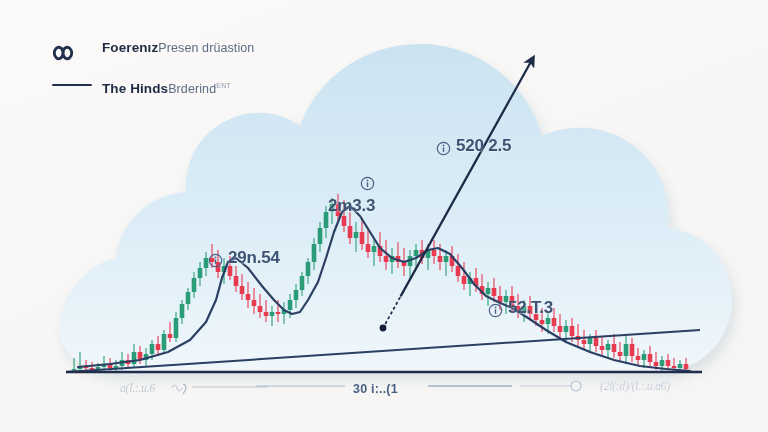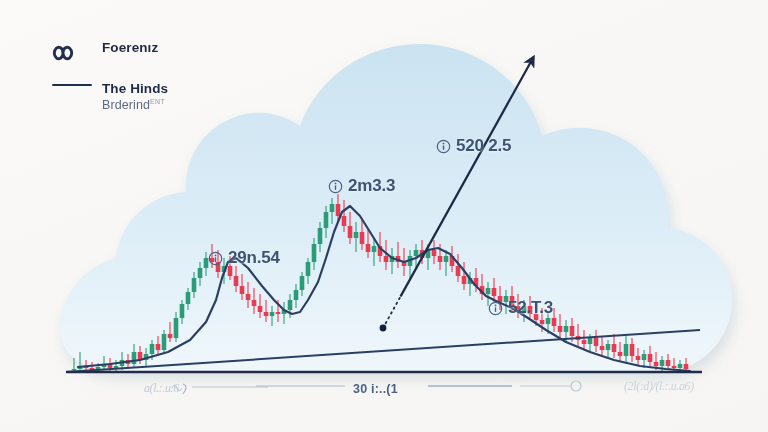--- a/index.html
+++ b/index.html
@@ -39,21 +39,21 @@
   .legend-mark {
     width: 46px;
     flex: 0 0 46px;
     display: flex;
     align-items: center;
     justify-content: flex-start;
     padding-top: 3px;
   }
   .legend-text {
     display: flex;
-    flex-direction: column;
+    flex-direction: row;
     line-height: 1.22;
     padding-left: 4px;
   }
   .legend-title {
     font-size: 13.5px;
     font-weight: bold;
     color: #1f2a44;
     letter-spacing: .1px;
   }
   .legend-sub {
@@ -71,21 +71,21 @@
   .legend-line {
     width: 40px;
     height: 2.4px;
     background: #22304e;
     border-radius: 2px;
   }
   
   .callout {
     position: absolute;
     display: flex;
-    align-items: center;
+    align-items: flex-end;
     gap: 5px;
     z-index: 35;
     white-space: nowrap;
   }
   .callout .ico {
     display: block;
     width: 15px;
     height: 15px;
     flex: 0 0 15px;
   }
@@ -117,21 +117,20 @@
   }
   .axis-scribble {
     position: absolute;
     font-size: 12px;
     color: #b9c3d2;
     font-family: "Liberation Serif", serif;
     font-style: italic;
     letter-spacing: -.4px;
     z-index: 21;
     opacity: .85;
-    margin-left: 24px;
   }
   .axis-scribble.left  { left: 120px; top: 381px; }
   .axis-scribble.right { left: 600px; top: 379px; color:#c3ccd9; }
 </style>
 </head>
 <body>
 
 <div id="stage">
 
   <svg class="cloud-layer" viewBox="0 0 768 432" xmlns="http://www.w3.org/2000/svg">
@@ -392,20 +391,21 @@
     <div class="legend-row">
       <div class="legend-mark">
         <svg width="42" height="20" viewBox="0 0 42 20" xmlns="http://www.w3.org/2000/svg">
           <path d="M11 10 C11 4.7 6.6 3.0 4.3 5.3 C1.6 7.9 1.6 12.1 4.3 14.7
                    C6.6 17.0 11 15.3 11 10 C11 4.7 15.4 3.0 17.7 5.3
                    C20.4 7.9 20.4 12.1 17.7 14.7 C15.4 17.0 11 15.3 11 10 Z" fill="none" stroke="#22304e" stroke-width="2.9" stroke-linecap="round"></path>
         </svg>
       </div>
       <div class="legend-text">
         <span class="legend-title">Foerenız</span>
+        <span class="legend-sub">Presen drüastion</span>
       </div>
     </div>
 
     <div class="legend-row">
       <div class="legend-mark">
         <div class="legend-line"></div>
       </div>
       <div class="legend-text">
         <span class="legend-title">The Hinds</span>
         <span class="legend-sub">
@@ -418,21 +418,21 @@
 
   <div id="callout-host">
       <div class="callout" style="left: 208px; top: 240px; margin-top: 8px;">
         <svg class="ico" viewBox="0 0 16 16">
           <circle cx="8" cy="8" r="6.6" fill="none" stroke="#4a6186" stroke-width="1.3"></circle>
           <circle cx="8" cy="4.7" r="0.95" fill="#4a6186"></circle>
           <rect x="7.25" y="6.6" width="1.5" height="5" rx="0.7" fill="#4a6186"></rect>
         </svg>
         <span class="val">29n.54</span>
       </div>
-      <div class="callout" style="left: 328px; top: 176px;">
+      <div class="callout" style="left: 328px; top: 176px; flex-direction: column;">
         <svg class="ico" viewBox="0 0 16 16">
           <circle cx="8" cy="8" r="6.6" fill="none" stroke="#4a6186" stroke-width="1.3"></circle>
           <circle cx="8" cy="4.7" r="0.95" fill="#4a6186"></circle>
           <rect x="7.25" y="6.6" width="1.5" height="5" rx="0.7" fill="#4a6186"></rect>
         </svg>
         <span class="val">2m3.3</span>
       </div>
       <div class="callout" style="left: 436px; top: 136px;">
         <svg class="ico" viewBox="0 0 16 16">
           <circle cx="8" cy="8" r="6.6" fill="none" stroke="#4a6186" stroke-width="1.3"></circle>

